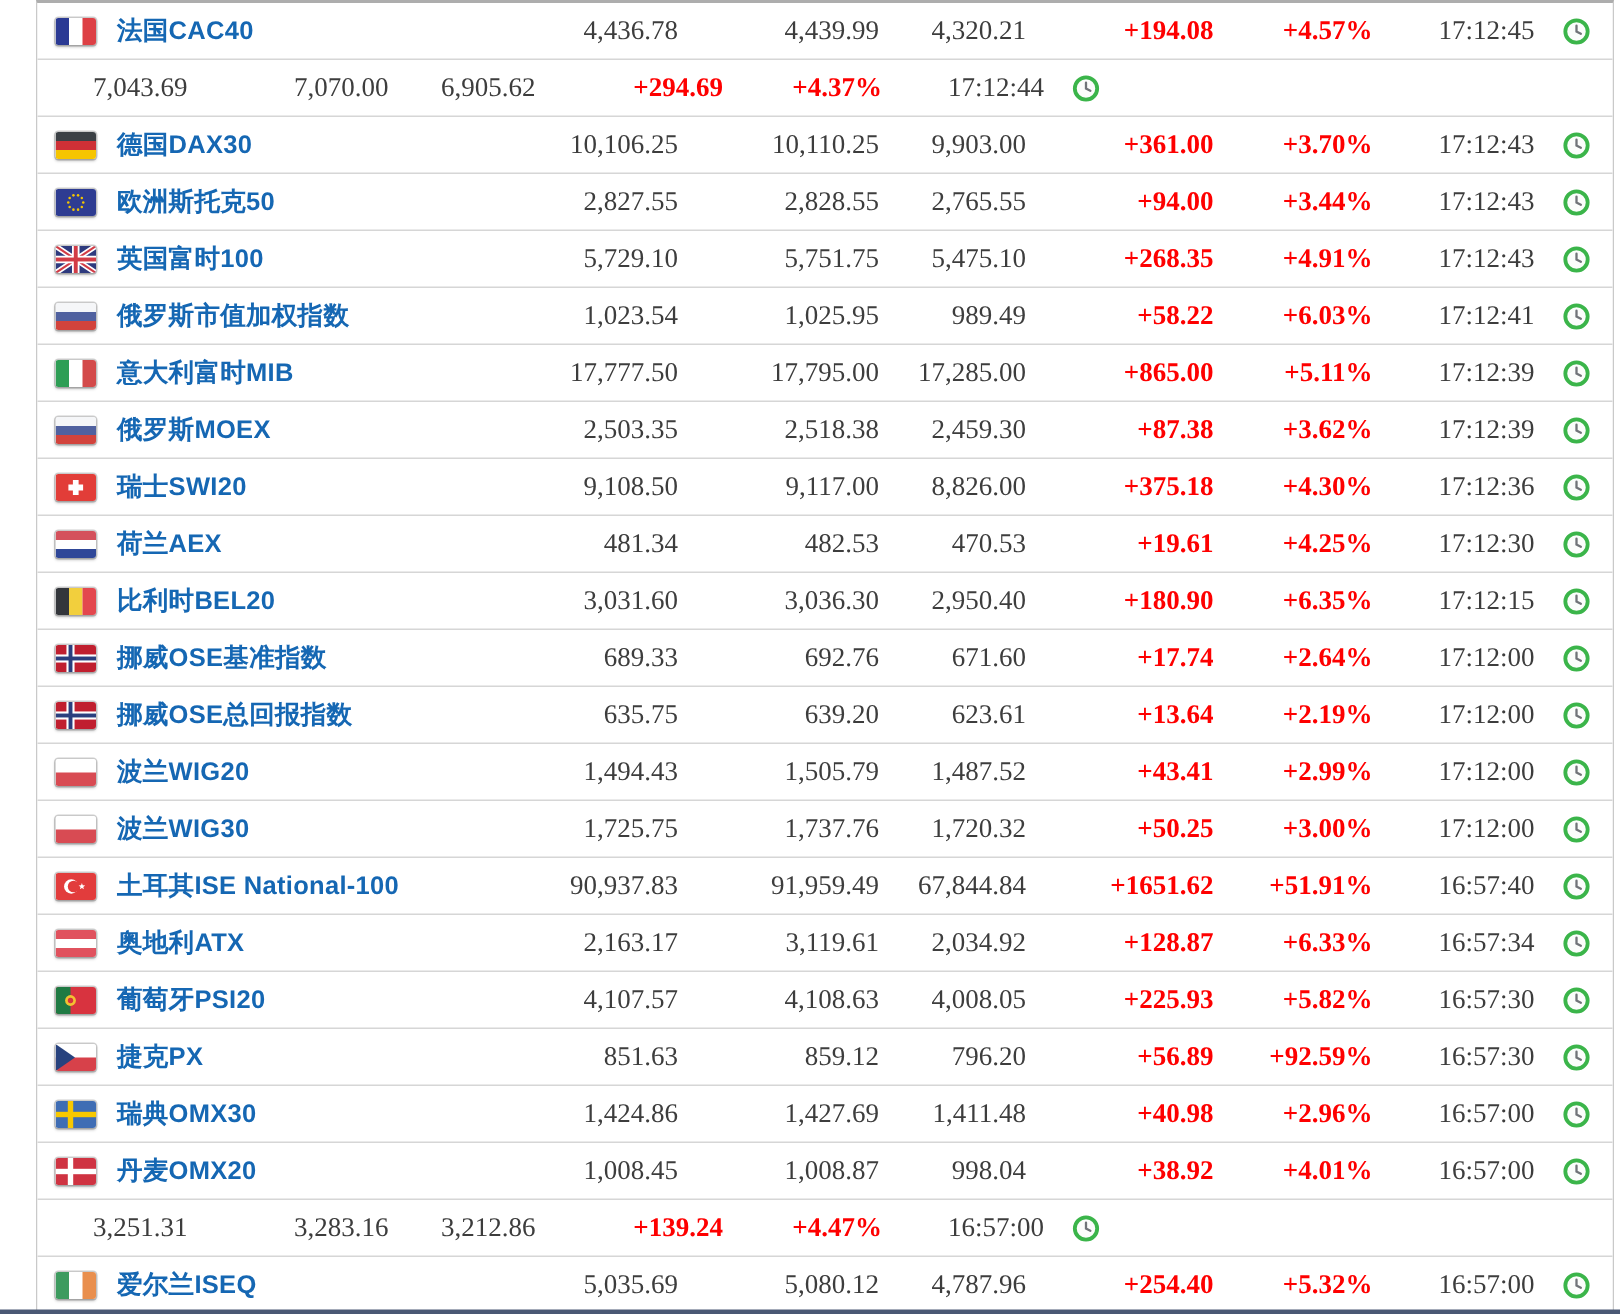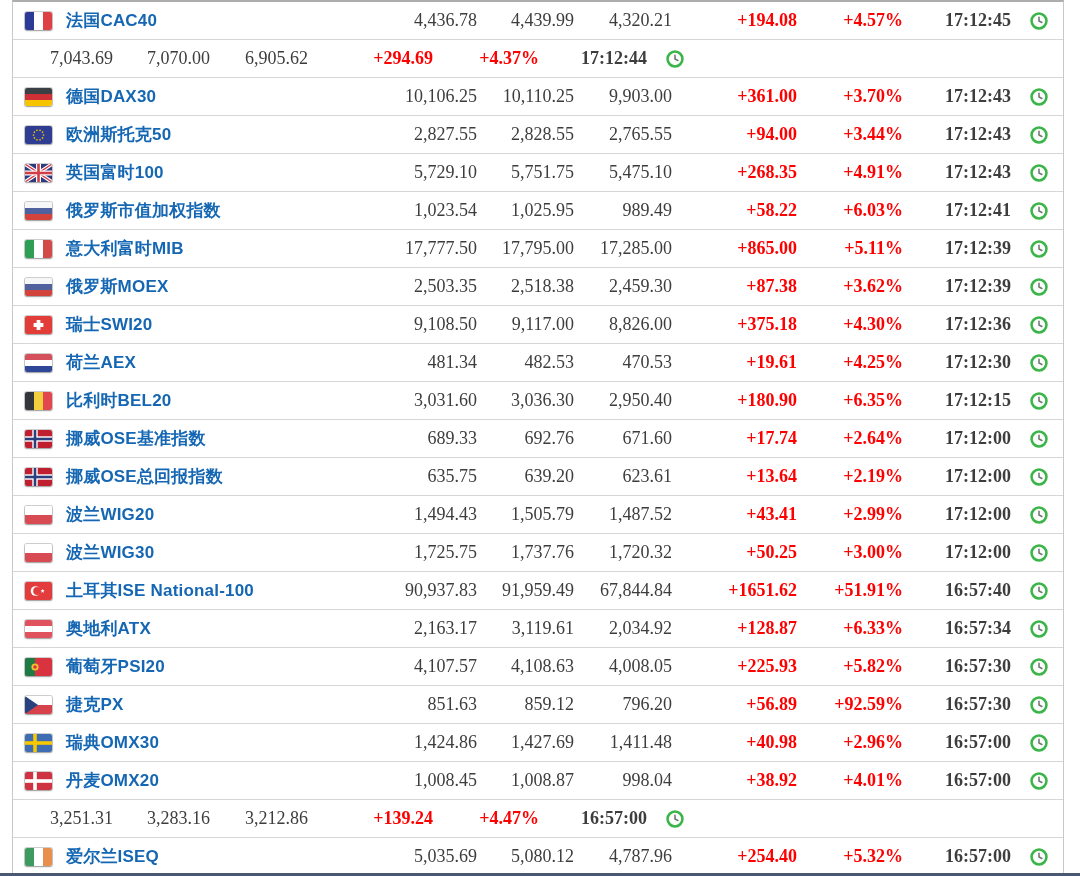--- a/index.html
+++ b/index.html
@@ -2,21 +2,21 @@
 <html><head>
 <meta charset="utf-8">
 <style>
   html,body{margin:0;padding:0;}
   body{
     width:1080px;height:876px;position:relative;overflow:hidden;
     background:#ffffff;
     font-family:"Liberation Sans","DejaVu Sans",sans-serif;
   }
   .table-wrap{
-    position:absolute;left:12px;top:0;width:1050px;
+    position:absolute;left:24px;top:0;width:1050px;
     border-left:1px solid #c9c9c9;border-right:1px solid #c9c9c9;
     border-top:2px solid #adadad;
     background:#ffffff;
   }
   .row{
     height:37px;display:flex;align-items:center;
     border-bottom:1px solid #d6d6d6;background:#ffffff;
   }
   .cell{flex:none;}
   .c-name{flex:1 1 auto;display:flex;align-items:center;padding-left:12px;gap:14px;min-width:0;}
@@ -26,24 +26,24 @@
   }
   .flag svg{display:block;}
   .name{
     color:#1567b3;font-weight:bold;font-size:17px;white-space:nowrap;
     letter-spacing:.2px;
   }
   .num{
     font-family:"Liberation Serif","DejaVu Serif",serif;
     font-size:18px;color:#3d3d3d;text-align:right;white-space:nowrap;
   }
-  .c-v1{width:100px;text-align:right;} .c-v2{width:97px;} .c-v3{width:98px;}
+  .c-v1{width:100px;text-align:right;} .c-v2{width:97px;padding-left:37px;} .c-v3{width:98px;}
   .c-chg{width:125px;} .c-pct{width:106px;}
   .red{color:#fe0000;font-weight:bold;text-align:right;}
-  .c-time{width:112px;padding-right:4px;box-sizing:border-box;font-weight:bold;}
+  .c-time{width:112px;padding-right:4px;box-sizing:border-box;}
   .c-clock{width:48px;display:flex;justify-content:center;align-items:center;}
   .footer-bar{
     position:absolute;left:0;bottom:0;width:1080px;height:3px;
     background:#4a5874;z-index:5;
   }
 </style>
 </head>
 <body>
 
 <div class="table-wrap" id="table">

